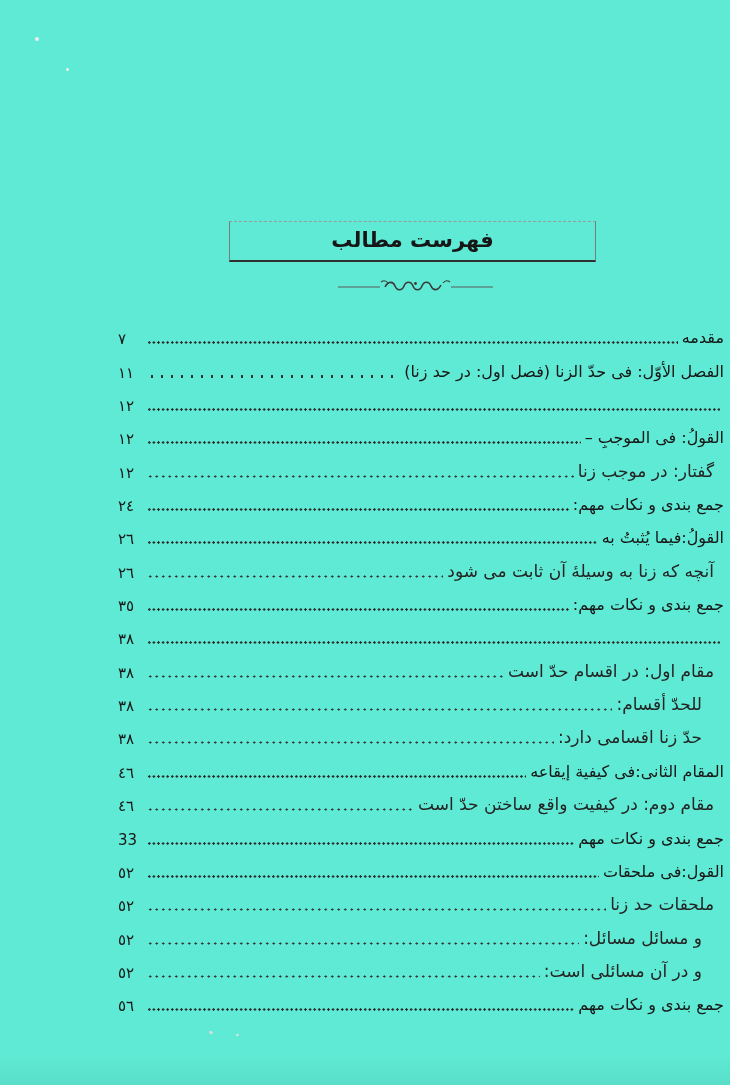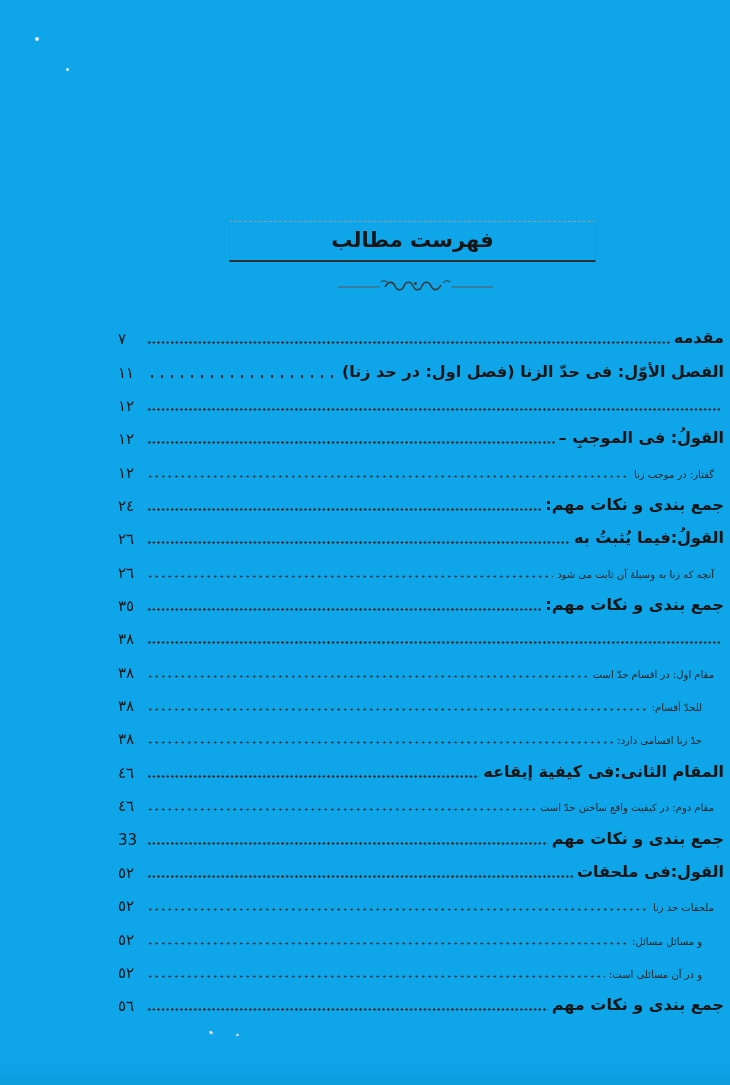--- a/index.html
+++ b/index.html
@@ -1,20 +1,20 @@
 <!DOCTYPE html>
 <html lang="fa" dir="rtl"><head>
 <meta charset="utf-8">
 <style>
   html, body { margin: 0; padding: 0; background: #ffffff; }
   .page {
     position: relative;
     width: 730px;
     height: 1085px;
-    background: #0ea5e9;
+    background: #5eead4;
     overflow: hidden;
     font-family: "DejaVu Sans", sans-serif;
     direction: rtl;
   }
   
   .title-box {
     position: absolute;
     left: 229px;
     top: 221px;
     width: 367px;
@@ -54,22 +54,22 @@
     align-items: flex-end;
     height: 33.35px;
     box-sizing: border-box;
   }
   .entry-text {
     white-space: nowrap;
     line-height: 1;
     padding-bottom: 8px;
     color: #161616;
   }
-  .row.bold .entry-text { font-weight: 700; font-size: 16px; }
-  .row.sub  .entry-text { font-size: 10px; color: #242424; }
+  .row.bold .entry-text { font-weight: 400; font-size: 16px; }
+  .row.sub  .entry-text { font-size: 17px; color: #242424; }
   .leader {
     flex: 1 1 auto;
     height: 4px;
     margin: 0 4px 10px 2px;
     background-repeat: repeat-x;
     background-position: left bottom;
   }
   .leader.dense  { background-image: radial-gradient(circle, #2c2c2c 1px,   rgba(0,0,0,0) 1.4px); background-size: 4.6px 3px; }
   .leader.medium { background-image: radial-gradient(circle, #343434 0.9px, rgba(0,0,0,0) 1.3px); background-size: 6.5px 3px; }
   .leader.sparse { background-image: radial-gradient(circle, #2c2c2c 1.1px, rgba(0,0,0,0) 1.5px); background-size: 10px 3px; }

